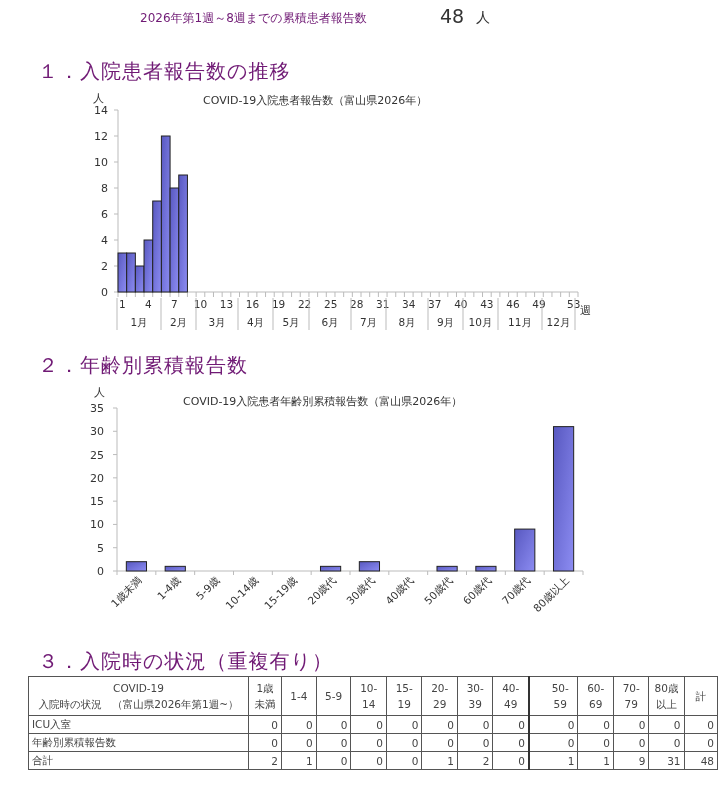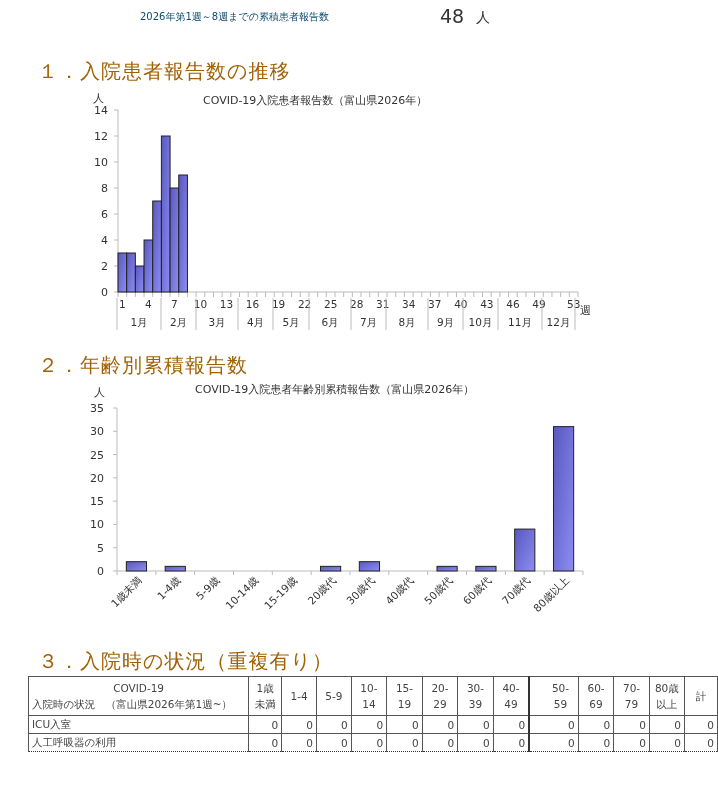--- a/index.html
+++ b/index.html
@@ -1,22 +1,22 @@
 <!DOCTYPE html>
 <html><head>
 <meta charset="utf-8">
 <style>
   html, body { margin:0; padding:0; background:#ffffff; }
   body { width:718px; height:800px; position:relative; overflow:hidden;
          font-family:"DejaVu Sans", "Liberation Sans", sans-serif; color:#333; }
   .abs { position:absolute; }
-  .summary { left:140px; top:10px; font-size:10px; color:#0c4a6e; white-space:nowrap; }
+  .summary { left:140px; top:10px; font-size:12px; color:#701a75; white-space:nowrap; }
   .summary-count { left:440px; top:5px; font-size:19px; color:#333; }
   .summary-unit { left:476px; top:9px; font-size:14px; color:#333; }
-  .section-title { left:38px; font-size:20px; color:#a16207; letter-spacing:1px; white-space:nowrap; }
+  .section-title { left:38px; font-size:20px; color:#701a75; letter-spacing:1px; white-space:nowrap; }
   .chart-title { font-size:11px; color:#333; white-space:nowrap; }
   svg text { font-family:"DejaVu Sans", "Liberation Sans", sans-serif; }
   table.status { position:absolute; left:28px; top:676px; border-collapse:collapse;
                  font-size:10.5px; color:#444; }
   table.status td, table.status th { border:1px solid #555; padding:0 3px; height:17px; }
   table.status th { font-weight:normal; text-align:center; height:38px; line-height:16px; }
   table.status th.first { text-align:left; width:236px; }
   table.status td.num { text-align:right; width:27px; }
   table.status td.label { text-align:left; }
   table.status tr.dotted td { border-bottom:1px dotted #333; }
@@ -164,21 +164,21 @@
       <rect x="152.7169811320755" y="113" width="8.679245283018869" height="91" fill="url(#g1)" stroke="#222222" stroke-width="1"></rect>
       <rect x="161.39622641509436" y="48" width="8.679245283018869" height="156" fill="url(#g1)" stroke="#222222" stroke-width="1"></rect>
       <rect x="170.0754716981132" y="100" width="8.679245283018869" height="104" fill="url(#g1)" stroke="#222222" stroke-width="1"></rect>
       <rect x="178.75471698113208" y="87" width="8.679245283018869" height="117" fill="url(#g1)" stroke="#222222" stroke-width="1"></rect>
     </svg>
 </div>
 
 <div class="abs section-title" style="top:352px;">２．年齢別累積報告数</div>
 
 <div class="abs" style="left:0;top:382px;width:718px;height:260px;">
-  <div class="abs chart-title" style="left:183px;top:0;margin-left:12px;">COVID-19入院患者年齢別累積報告数（富山県2026年）</div>
+  <div class="abs chart-title" style="left:183px;top:12px;">COVID-19入院患者年齢別累積報告数（富山県2026年）</div>
   <div class="abs" style="left:94px;top:3px;font-size:11px;">人</div>
   <svg id="chart2" class="abs" style="left:0;top:0;" width="718" height="260">
       <defs>
         <linearGradient id="g2" x1="0" y1="0" x2="1" y2="1">
           <stop offset="0%" stop-color="#5858c0"></stop>
           <stop offset="100%" stop-color="#8c8cf2"></stop>
         </linearGradient>
       </defs>
       <line x1="117" y1="26" x2="117" y2="189" stroke="#bbbbbb"></line>
       <line x1="113" y1="189" x2="117" y2="189" stroke="#bbbbbb"></line>
@@ -234,21 +234,21 @@
     </svg>
 </div>
 
 <div class="abs section-title" style="top:648px;">３．入院時の状況（重複有り）</div>
 
 <table class="status">
   <thead>
     <tr>
       <th class="first">
         <div style="text-align:center;">COVID-19</div>
-        <div style="text-align:left;">入院時の状況　（富山県2026年第1週~）</div>
+        <div style="text-align:center;">入院時の状況　（富山県2026年第1週~）</div>
       </th>
       <th style="width: 28px;">
           <div>1歳</div>
           <div>未満</div>
         </th>
         <th style="width: 30px;">
           <div>1-4</div>
         </th>
         <th style="width: 30px;">
           <div>5-9</div>
@@ -297,29 +297,45 @@
         <td class="num">0</td>
         <td class="num">0</td>
         <td class="num">0</td>
         <td class="num thick-l">0</td>
         <td class="num">0</td>
         <td class="num">0</td>
         <td class="num">0</td>
         <td class="num">0</td>
       </tr>
       <tr class="dotted">
-        <td class="label">人工呼吸器の利用</td>
+        <td class="label">年齢別累積報告数</td>
         <td class="num">0</td>
         <td class="num">0</td>
         <td class="num">0</td>
         <td class="num">0</td>
         <td class="num">0</td>
         <td class="num">0</td>
         <td class="num">0</td>
         <td class="num">0</td>
         <td class="num thick-l">0</td>
         <td class="num">0</td>
         <td class="num">0</td>
         <td class="num">0</td>
         <td class="num">0</td>
+      </tr>
+      <tr>
+        <td class="label">合計</td>
+        <td class="num">2</td>
+        <td class="num">1</td>
+        <td class="num">0</td>
+        <td class="num">0</td>
+        <td class="num">0</td>
+        <td class="num">1</td>
+        <td class="num">2</td>
+        <td class="num">0</td>
+        <td class="num thick-l">1</td>
+        <td class="num">1</td>
+        <td class="num">9</td>
+        <td class="num">31</td>
+        <td class="num">48</td>
       </tr>
     </tbody>
 </table>
 
 </body></html>

